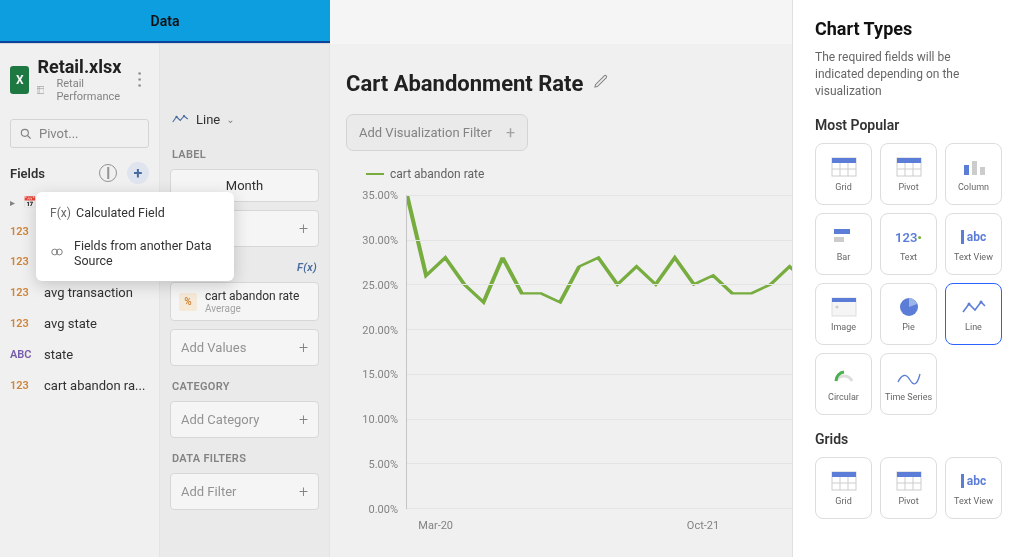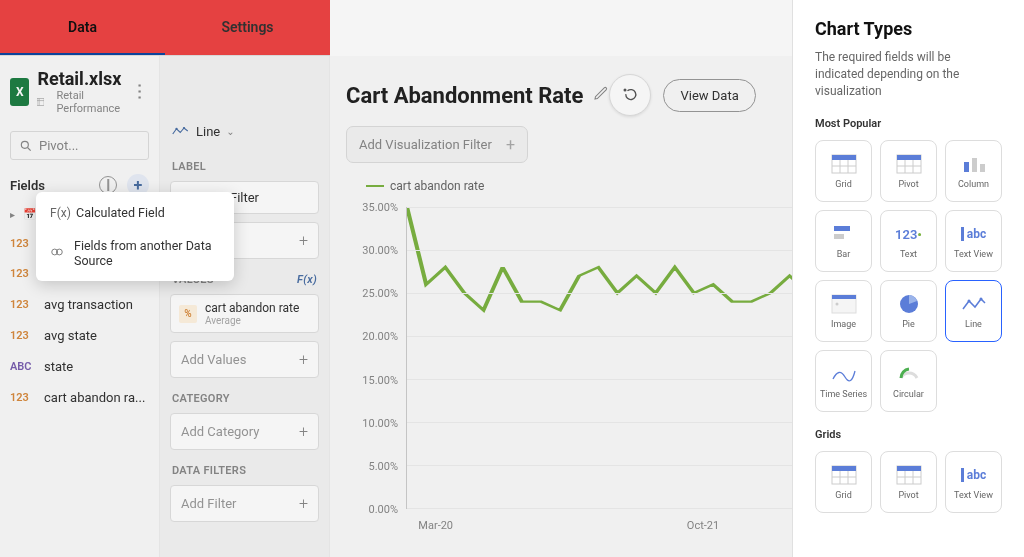--- a/index.html
+++ b/index.html
@@ -1,20 +1,20 @@
 <!DOCTYPE html>
 <html><head>
 <meta charset="utf-8">
 <style>
 *{box-sizing:border-box;margin:0;padding:0;font-family:-apple-system,BlinkMacSystemFont,"Segoe UI",Roboto,sans-serif}
 body{width:1024px;height:557px;overflow:hidden;background:#f5f5f5;position:relative}
 .main{position:absolute;inset:0;display:flex;flex-direction:column}
 
 
-.toptabs{display:flex;height:56px;background:#ef4444;border-bottom:1px solid #e0e0e0;align-items:stretch;width:330px}
+.toptabs{display:flex;height:44px;background:#0ea5e9;border-bottom:1px solid #e0e0e0;align-items:stretch;width:330px}
 .toptab{flex:1;display:flex;align-items:center;justify-content:center;font-size:14px;color:#333;cursor:pointer;border-bottom:2px solid transparent;font-weight:600}
 .toptab.active{border-bottom:2px solid #0d47a1;color:#111}
 .topright{position:absolute;top:0;right:0;height:44px;display:flex;align-items:center;gap:18px;padding:0 18px}
 .tr-icon{width:18px;height:18px;display:flex;align-items:center;justify-content:center;color:#777;cursor:pointer;font-size:16px}
 
 .body{display:flex;flex:1;overflow:hidden}
 
 
 .leftcol{width:160px;background:#fafafa;border-right:1px solid #eee;display:flex;flex-direction:column}
 .dsrow{display:flex;align-items:center;padding:12px 10px;gap:8px}
@@ -47,21 +47,21 @@
 .pill .plus{color:#888;font-size:16px;font-weight:300}
 .pill.filled{color:#333}
 .valpill{margin:4px 10px;padding:6px 8px;background:#fff;border:1px solid #e0e0e0;border-radius:4px;font-size:12px;display:flex;align-items:center;gap:8px}
 .valpill .pct{width:18px;height:18px;background:#fff3e0;color:#d88a3d;border-radius:2px;display:flex;align-items:center;justify-content:center;font-size:10px;font-weight:600}
 .valpill .vname{display:flex;flex-direction:column}
 .valpill .vfield{color:#333}
 .valpill .vsub{color:#aaa;font-size:10px}
 
 
 .chartarea{flex:1;background:#fafafa;display:flex;flex-direction:column;padding:18px 16px;position:relative}
-.chhead{display:flex;align-items:center;padding-bottom:10px}
+.chhead{display:flex;align-items:center;justify-content:space-between;padding-bottom:10px}
 .chtitle{font-size:22px;font-weight:700;color:#222;display:flex;align-items:center;gap:10px}
 .pencil{color:#888;font-size:15px;cursor:pointer}
 .chhead-r{display:flex;align-items:center;gap:12px}
 .circbtn{width:42px;height:42px;border-radius:50%;background:#fff;border:1px solid #e0e0e0;display:flex;align-items:center;justify-content:center;cursor:pointer;box-shadow:0 1px 3px rgba(0,0,0,.1)}
 .vdata{padding:8px 16px;border:1px solid #999;border-radius:20px;font-size:13px;color:#333;background:transparent;cursor:pointer}
 .filterbar{display:flex;align-items:center;margin-bottom:16px}
 .filterbtn{padding:8px 12px;border:1px solid #ddd;border-radius:7px;background:#f4f4f4;font-size:13px;color:#888;display:flex;align-items:center;gap:14px;cursor:pointer}
 .legend{display:flex;align-items:center;gap:6px;font-size:12px;color:#666;margin-bottom:10px;margin-left:20px}
 .legline{width:18px;height:2px;background:#7cb342}
 .chart{flex:1;position:relative;margin-top:4px}
@@ -71,42 +71,41 @@
 .grid{position:absolute;left:0;right:0;height:1px;background:#eee}
 .xaxis{position:absolute;left:60px;right:8px;bottom:0;height:26px}
 .xlab{position:absolute;font-size:11px;color:#888;top:6px;transform:translateX(-50%)}
 
 
 .rpanel{position:absolute;top:0;right:0;bottom:0;width:232px;background:#fff;border-left:1px solid #e0e0e0;z-index:5;padding:18px 22px;overflow-y:auto}
 .rpanel::-webkit-scrollbar{width:5px}
 .rpanel::-webkit-scrollbar-thumb{background:#ccc;border-radius:3px}
 .rtitle{font-size:18px;font-weight:700;color:#111;margin-bottom:10px}
 .rdesc{font-size:12px;color:#666;line-height:1.4;margin-bottom:18px}
-.rsect{font-size:11px;font-weight:600;color:#333;margin:6px 0 10px}
+.rsect{font-size:14px;font-weight:600;color:#333;margin:6px 0 10px}
 .rgrid{display:grid;grid-template-columns:repeat(3,1fr);gap:8px;margin-bottom:16px}
 .rtile{border:1px solid #ddd;border-radius:8px;height:62px;display:flex;flex-direction:column;align-items:center;justify-content:center;gap:4px;cursor:pointer;background:#fff}
 .rtile.sel{border-color:#2962ff}
 .rtile .ric{width:28px;height:22px;display:flex;align-items:center;justify-content:center}
 .rtile .rlab{font-size:9px;color:#666}
 
 
 .popup{position:absolute;left:36px;top:192px;background:#fff;border-radius:6px;box-shadow:0 4px 16px rgba(0,0,0,.18);z-index:10;padding:4px 0;width:198px}
 .popitem{display:flex;align-items:center;padding:9px 14px;font-size:12.5px;color:#333;gap:10px;cursor:pointer}
 .popicolor{color:#666;font-size:12px;width:16px}
 
 
 .dim{filter:brightness(.96)}
 </style>
 </head>
 <body>
 
 <div class="main dim">
   <div class="toptabs">
     <div class="toptab active">Data</div>
-    <div class="toptab">Settings</div>
   </div>
   <div class="topright">
     <div class="tr-icon">
       <svg viewBox="0 0 24 24" width="17" height="17" fill="none" stroke="#888" stroke-width="1.6">
           <circle cx="12" cy="12" r="9"></circle>
           <path d="M9.5 9.5a2.5 2.5 0 1 1 3.5 2.3c-.8.4-1 1-1 1.7"></path>
           <circle cx="12" cy="17" r=".6" fill="#888"></circle>
         </svg>
     </div>
     <div class="tr-icon">
@@ -203,21 +202,21 @@
         <svg viewBox="0 0 24 12" width="20" height="12">
             <polyline points="1,10 6,3 11,8 16,2 21,6" fill="none" stroke="#4a6fa5" stroke-width="1.5"></polyline>
             <circle cx="6" cy="3" r="1.5" fill="#4a6fa5"></circle>
             <circle cx="16" cy="2" r="1.5" fill="#4a6fa5"></circle>
           </svg>
         <span>Line</span>
         <span style="color:#888;font-size:10px">⌄</span>
       </div>
       <div class="sect">LABEL</div>
       <div class="pill filled" style="justify-content:center">
-          <span>Filter</span>
+          <span>Month</span>
         </div>
       <div class="pill">
           <span></span>
           <span class="plus">+</span>
         </div>
       <div class="sect">
           <span>VALUES</span>
           <span class="fx">F(x)</span>
         </div>
       <div class="valpill">
@@ -383,34 +382,34 @@
           <svg width="26" height="18">
             <polyline points="2,14 8,6 14,12 20,4 24,8" fill="none" stroke="#5b7dd8" stroke-width="1.5"></polyline>
             <circle cx="8" cy="6" r="1.5" fill="#5b7dd8"></circle>
             <circle cx="20" cy="4" r="1.5" fill="#5b7dd8"></circle>
           </svg>
         </div>
         <div class="rlab">Line</div>
       </div>
       <div class="rtile">
         <div class="ric">
-          <svg width="26" height="18">
-            <path d="M2 14 Q8 2 14 12 T24 6" fill="none" stroke="#5b7dd8" stroke-width="1.3"></path>
-          </svg>
-        </div>
-        <div class="rlab">Time Series</div>
-      </div>
-      <div class="rtile">
-        <div class="ric">
           <svg width="22" height="22">
             <path d="M3 15 A9 9 0 0 1 19 15" fill="none" stroke="#ddd" stroke-width="3"></path>
             <path d="M3 15 A9 9 0 0 1 11 6" fill="none" stroke="#4caf50" stroke-width="3"></path>
           </svg>
         </div>
         <div class="rlab">Circular</div>
+      </div>
+      <div class="rtile">
+        <div class="ric">
+          <svg width="26" height="18">
+            <path d="M2 14 Q8 2 14 12 T24 6" fill="none" stroke="#5b7dd8" stroke-width="1.3"></path>
+          </svg>
+        </div>
+        <div class="rlab">Time Series</div>
       </div>
     </div>
   <div class="rsect">Grids</div>
   <div class="rgrid" id="grids-grid">
       <div class="rtile">
         <div class="ric">
           <svg width="26" height="20">
             <rect x="1" y="1" width="24" height="18" fill="none" stroke="#ccc"></rect>
             <rect x="1" y="1" width="24" height="5" fill="#5b7dd8"></rect>
             <line x1="1" y1="12" x2="25" y2="12" stroke="#ccc"></line>

